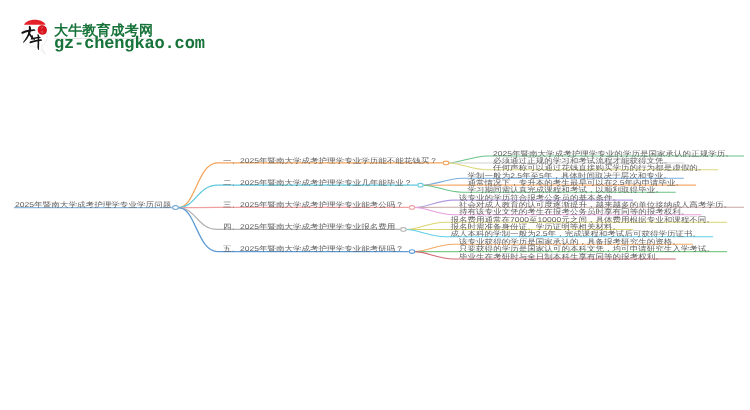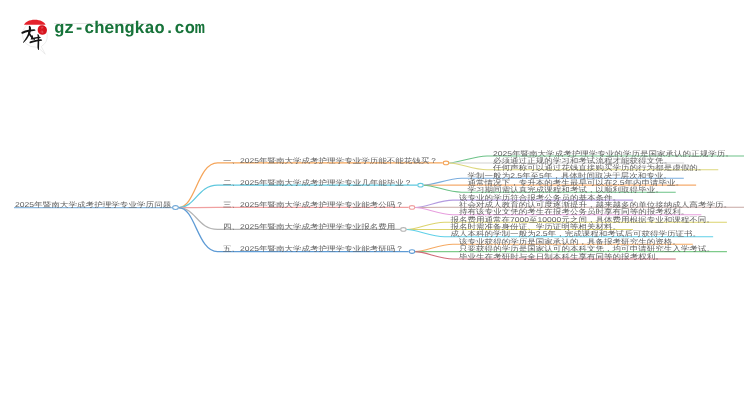--- a/index.html
+++ b/index.html
@@ -79,20 +79,21 @@
                  c-0.2 -1.3 0.5 -2.2 2.0 -2.8 Z"></path>
 
         <path d="M39.2 40.0 c1.9 0.6 3.0 2.1 3.1 4.1 c0.1 2.8 0.1 5.7 0.1 8.5
                  c0 4.7 -0.1 9.4 -0.3 14.1 c-0.1 1.5 -0.2 3.1 -0.4 4.6
                  c-0.1 1.0 -1.1 1.1 -1.5 0.1 c-0.9 -2.2 -1.4 -4.5 -1.3 -6.8
                  c0.2 -4.8 0.4 -9.6 0.5 -14.4 c0 -2.6 0 -5.3 -0.4 -7.9
                  c-0.2 -1.1 0 -1.9 0.2 -2.3 Z"></path>
       </g>
     </svg>
     <div id="logo-text">
+      <div class="brand-cn">大牛教育成考网</div>
       <div class="brand-rule"></div>
       <div class="brand-url">gz-chengkao.com</div>
     </div>
   </div>
 
   <svg id="map" viewBox="0 0 750 410">
       <path d="M14 207.6H172.2" stroke="#8cb8de" stroke-width="1.4" fill="none" stroke-linecap="butt"></path>
       <path d="M178.8 207.6 C195.5 207.6 197.5 162.9 217.5 162.9H442.7" stroke="#f5a55a" stroke-width="1.25" fill="none" stroke-linecap="butt"></path>
       <path d="M449.3 162.9 C459.12 162.9 473.88 155.9 487 155.9H744" stroke="#6cc287" stroke-width="1.05" fill="none" stroke-linecap="butt"></path>
       <path d="M449.3 162.9 C459.12 162.9 473.88 162.9 487 162.9H684.15625" stroke="#d2d2d2" stroke-width="1.05" fill="none" stroke-linecap="butt"></path>

